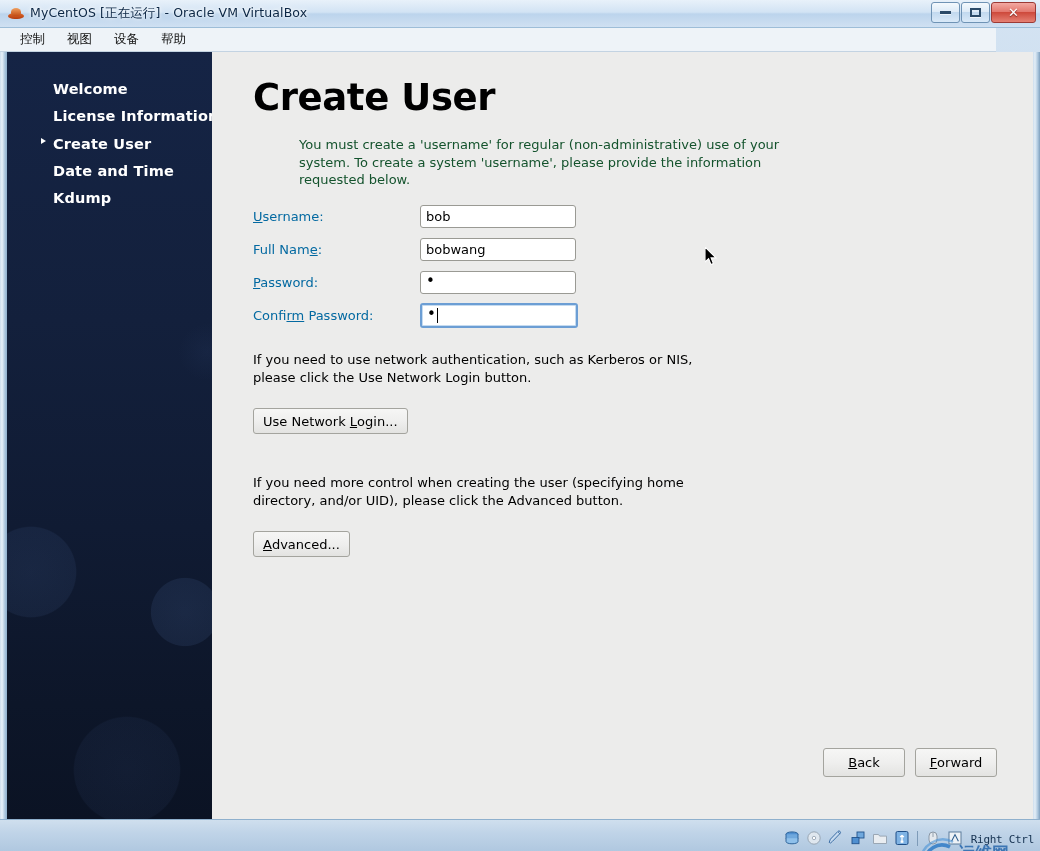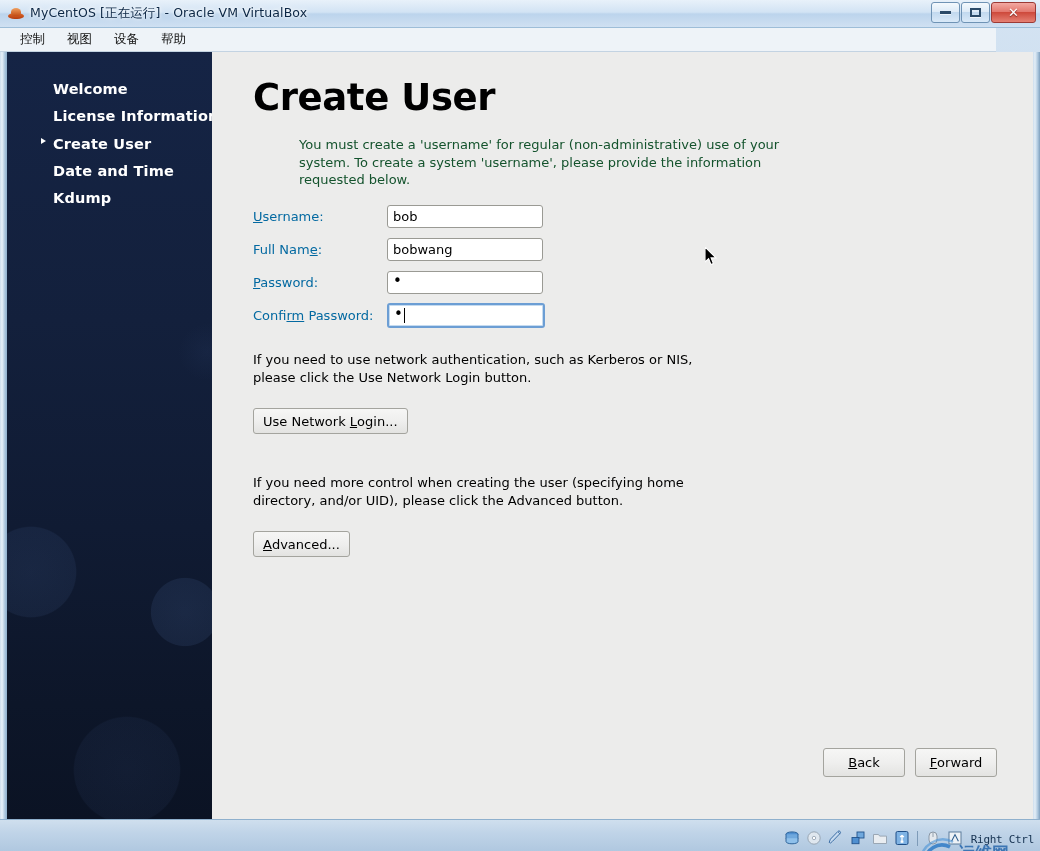--- a/index.html
+++ b/index.html
@@ -243,20 +243,21 @@
     background: #ffffff;
     border: 1px solid #9a9a94;
     border-radius: 3px;
     font-size: 13px;
     color: #000000;
     padding: 0 5px;
     display: flex;
     align-items: center;
     font-family: "DejaVu Sans", "Liberation Sans", sans-serif;
     position: relative;
+    margin-left: 33px;
   }
   .form-input.focused {
     border: 2px solid #6c9ed4;
     box-shadow: 0 0 0 1px #c5dbf0 inset;
     height: 25px;
     width: 158px;
   }
   .form-input .dot {
     font-size: 15px;
     line-height: 1;

